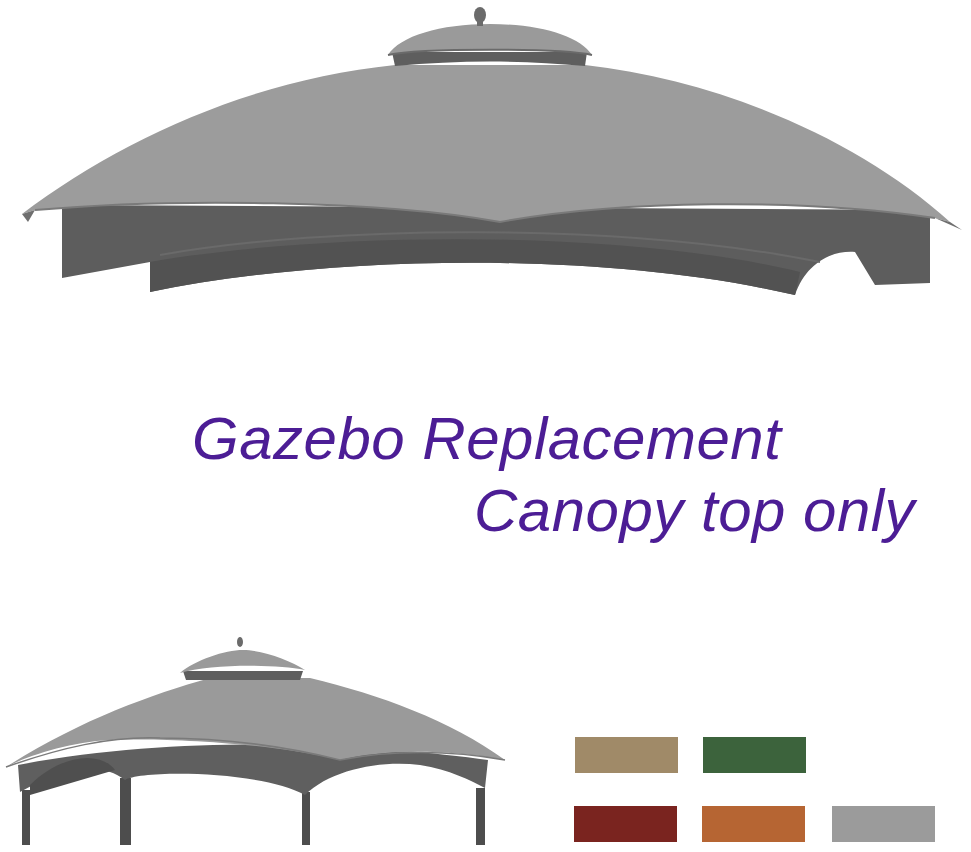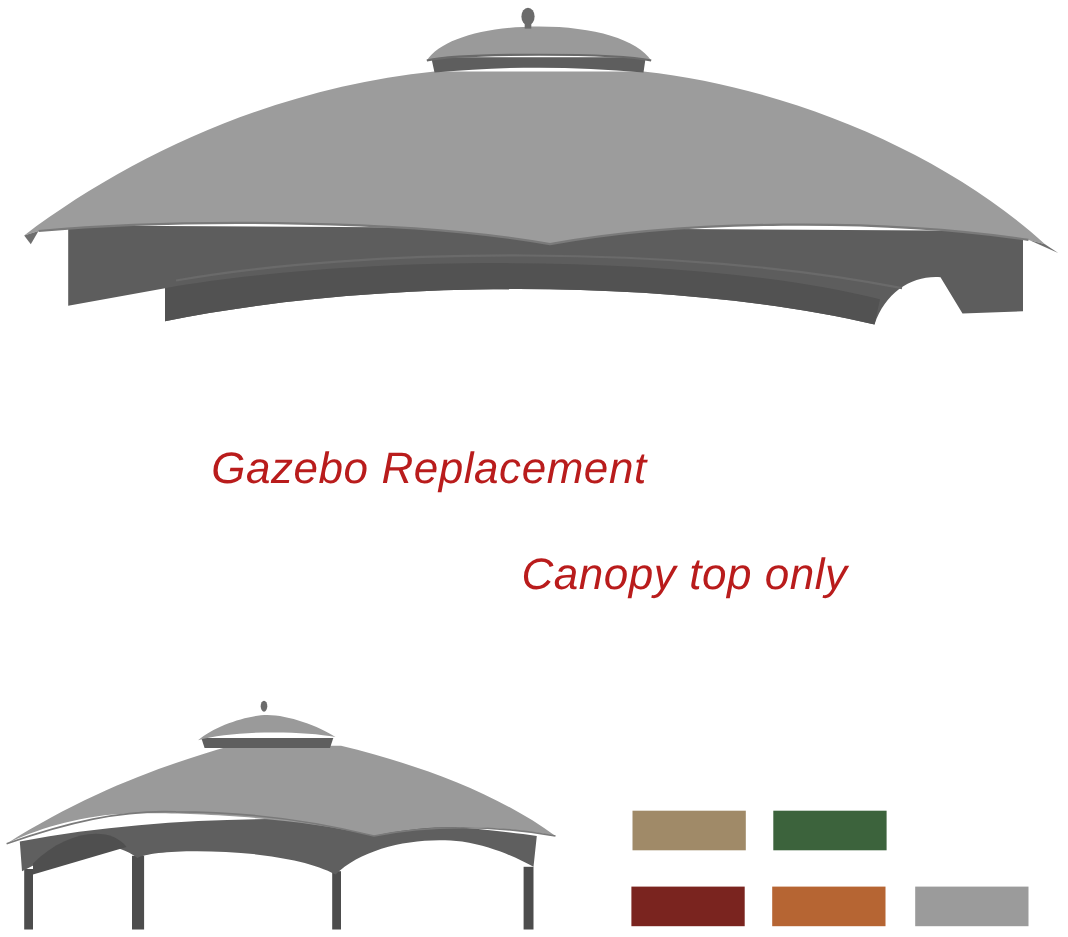--- a/index.html
+++ b/index.html
@@ -1,19 +1,19 @@
 <!DOCTYPE html>
 <html><head>
 <meta charset="utf-8">
 <style>
   html, body { margin:0; padding:0; background:#ffffff; }
   body { width:971px; height:852px; position:relative; overflow:hidden; font-family:"Liberation Sans", sans-serif; }
   .abs { position:absolute; }
   svg { display:block; }
-  .title-line { position:absolute; font-style:italic; color:#b91c1c; font-size:40px; letter-spacing:0.5px; white-space:nowrap; font-family:"Liberation Sans", sans-serif;text-align:right; }
+  .title-line { position:absolute; font-style:italic; color:#4c1d95; font-size:60px; letter-spacing:0.5px; white-space:nowrap; font-family:"Liberation Sans", sans-serif;text-align:right; }
   .swatch { position:absolute; width:103px; height:36px; }
 </style>
 </head>
 <body>
 
 <div class="abs" style="left:0;top:0;width:971px;height:310px;">
   <svg width="971" height="310" viewBox="0 0 971 310">
 
     <path d="M62 205 L62 278 L150 262 L150 292 C330 255 600 250 795 295 C805 265 830 250 855 252 L875 285 L930 283 L930 210 Z" fill="#5d5d5d"></path>
     <path d="M150 262 C320 232 620 228 800 272 L795 295 C600 250 330 255 150 292 Z" fill="#525252"></path>
@@ -28,21 +28,21 @@
 
     <path d="M388 55 C400 36 440 24 490 24 C540 24 580 36 592 55 C560 48 420 48 388 55 Z" fill="#9a9a9a"></path>
     <path d="M388 55 C420 48 560 48 592 55" stroke="#6a6a6a" stroke-width="2" fill="none"></path>
 
     <ellipse cx="480" cy="15" rx="6" ry="8" fill="#6b6b6b"></ellipse>
     <rect x="477" y="20" width="6" height="6" fill="#6b6b6b"></rect>
   </svg>
 </div>
 
 <div class="title-line" style="left:192px;top:404px;">Gazebo Replacement</div>
-<div class="title-line" style="left:474px;top:500px;">Canopy top only</div>
+<div class="title-line" style="left:474px;top:476px;">Canopy top only</div>
 
 <div class="abs" style="left:0;top:620px;width:560px;height:232px;">
   <svg width="560" height="232" viewBox="0 0 560 232">
 
     <rect x="22" y="170" width="8" height="55" fill="#4d4d4d"></rect>
     <rect x="120" y="158" width="11" height="67" fill="#4d4d4d"></rect>
     <rect x="302" y="172" width="8" height="53" fill="#4d4d4d"></rect>
     <rect x="476" y="168" width="9" height="57" fill="#4d4d4d"></rect>
 
     <path d="M18 145 L20 172 C60 150 100 140 125 160 C140 150 260 150 305 175 C330 150 380 140 420 145 C450 150 470 160 485 168 L488 140 C400 128 200 110 18 145 Z" fill="#5f5f5f"></path>

